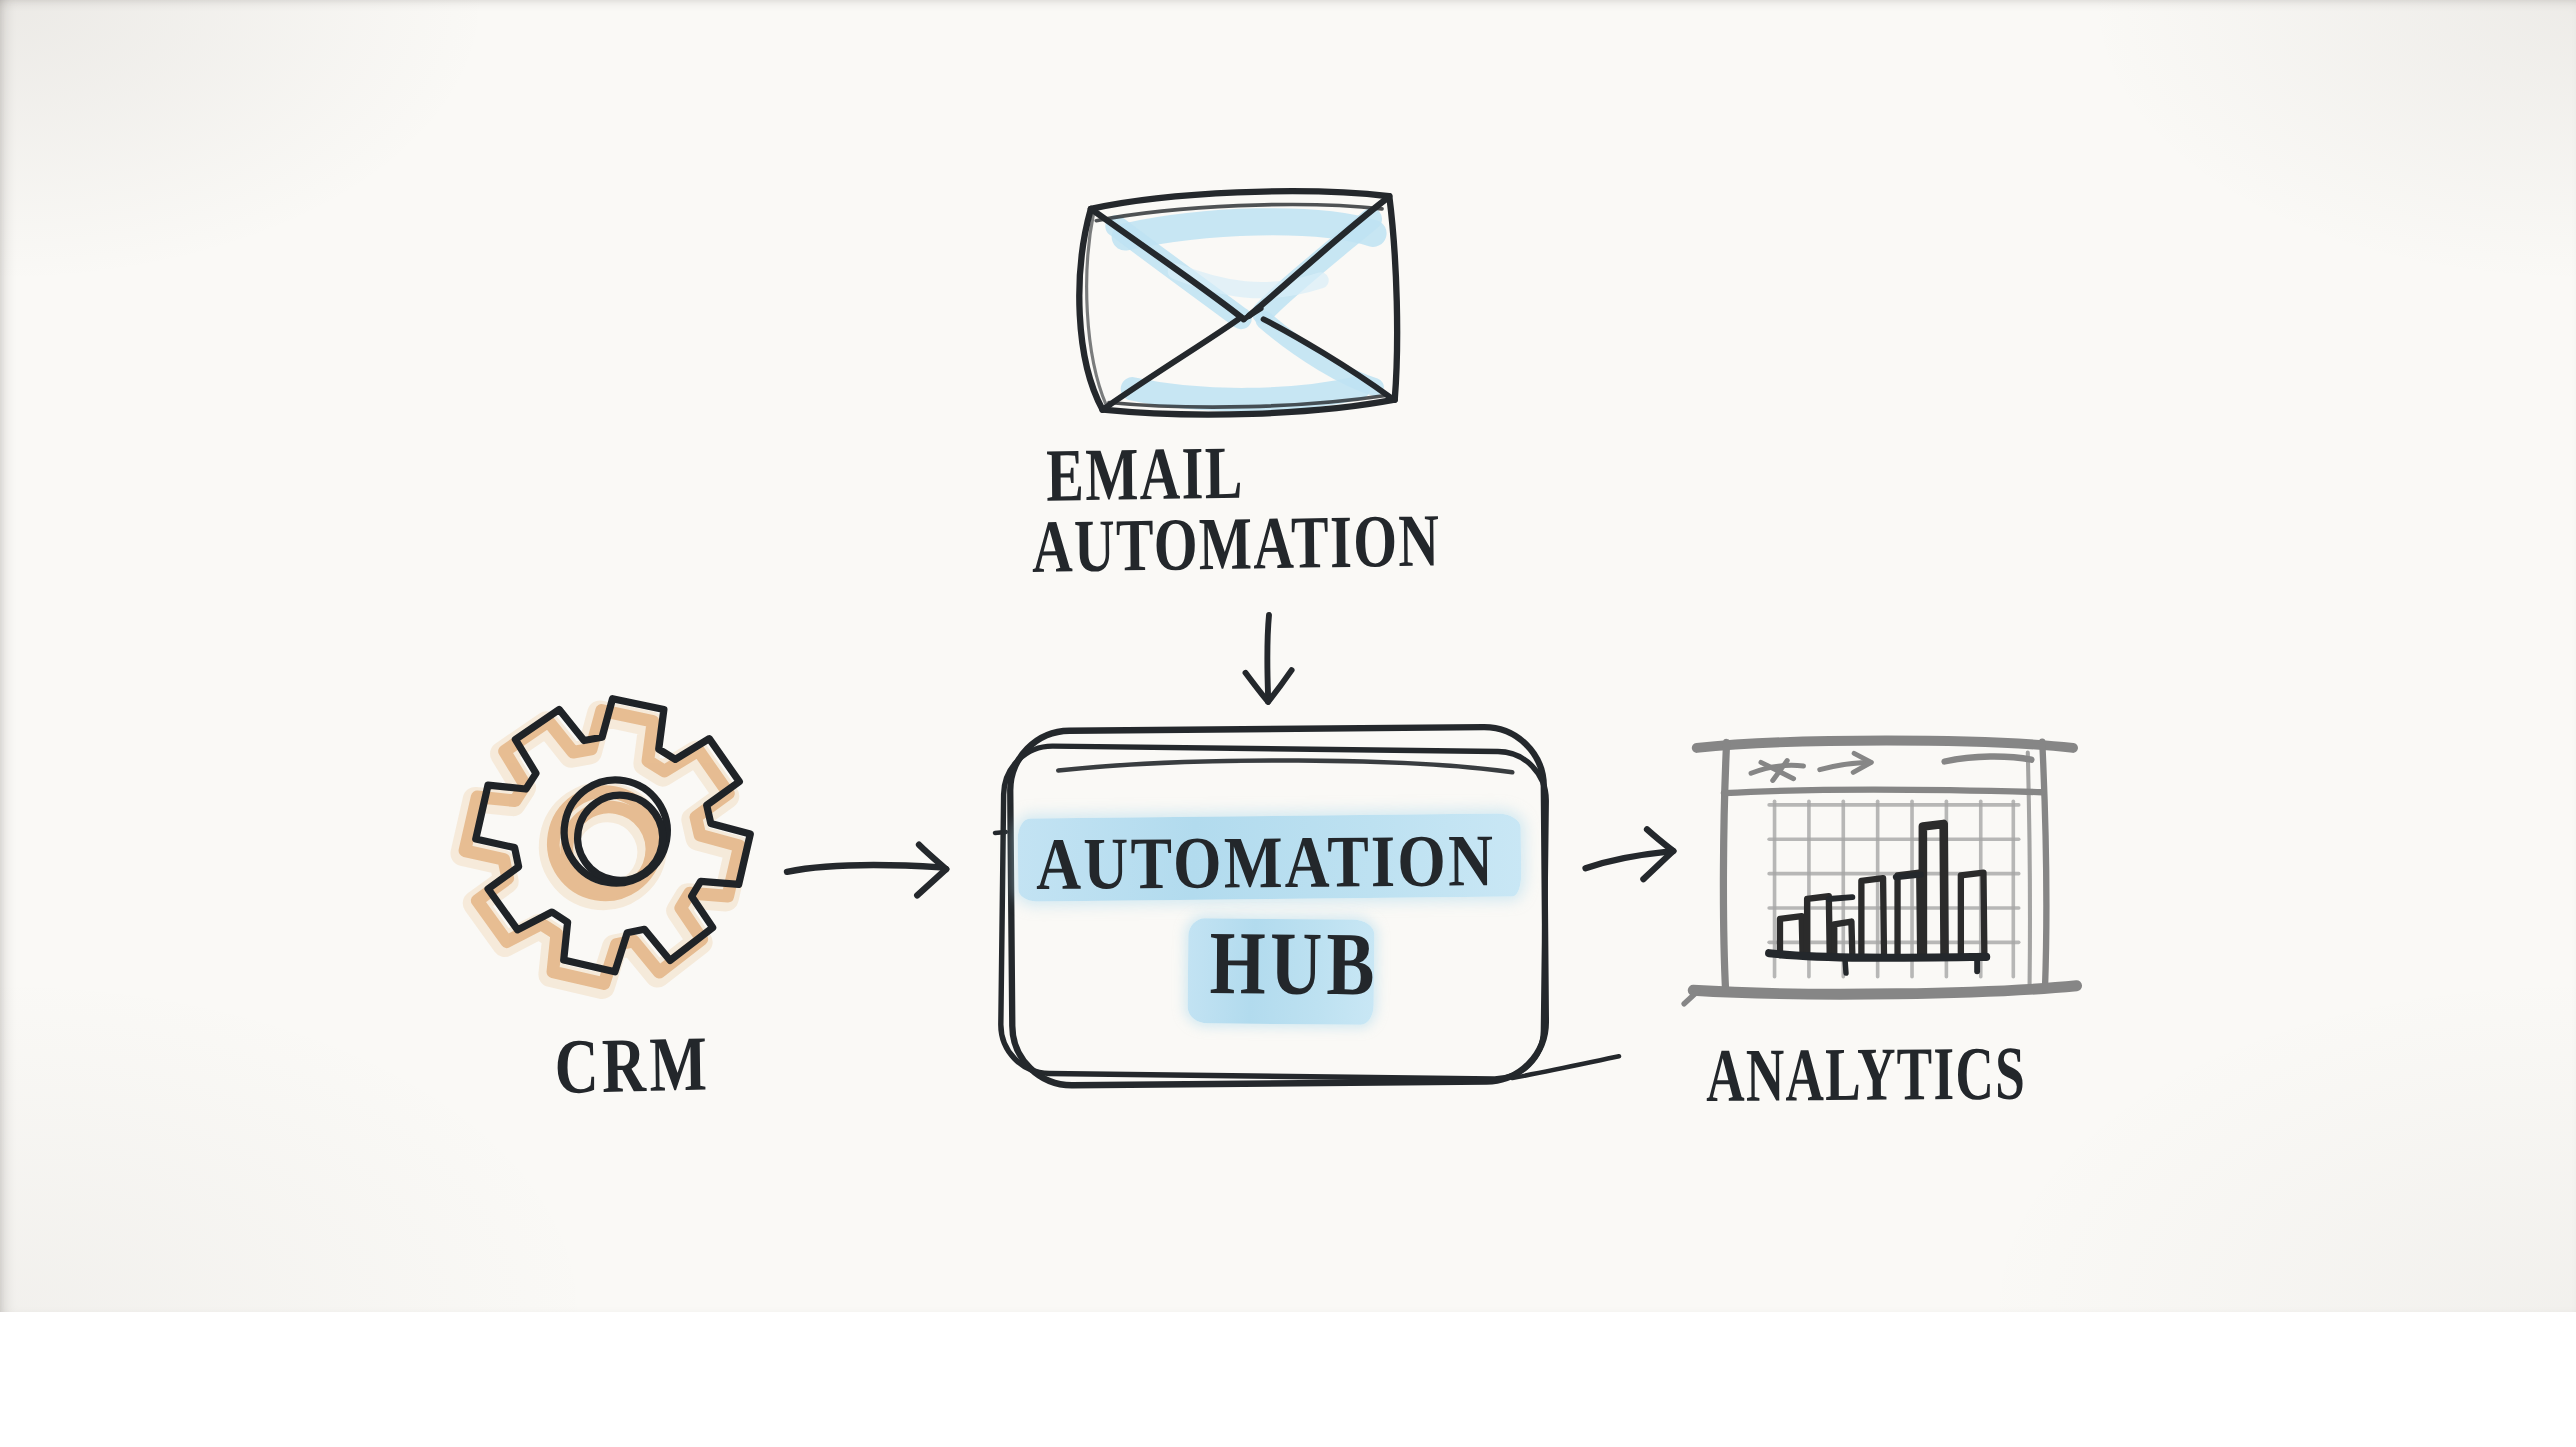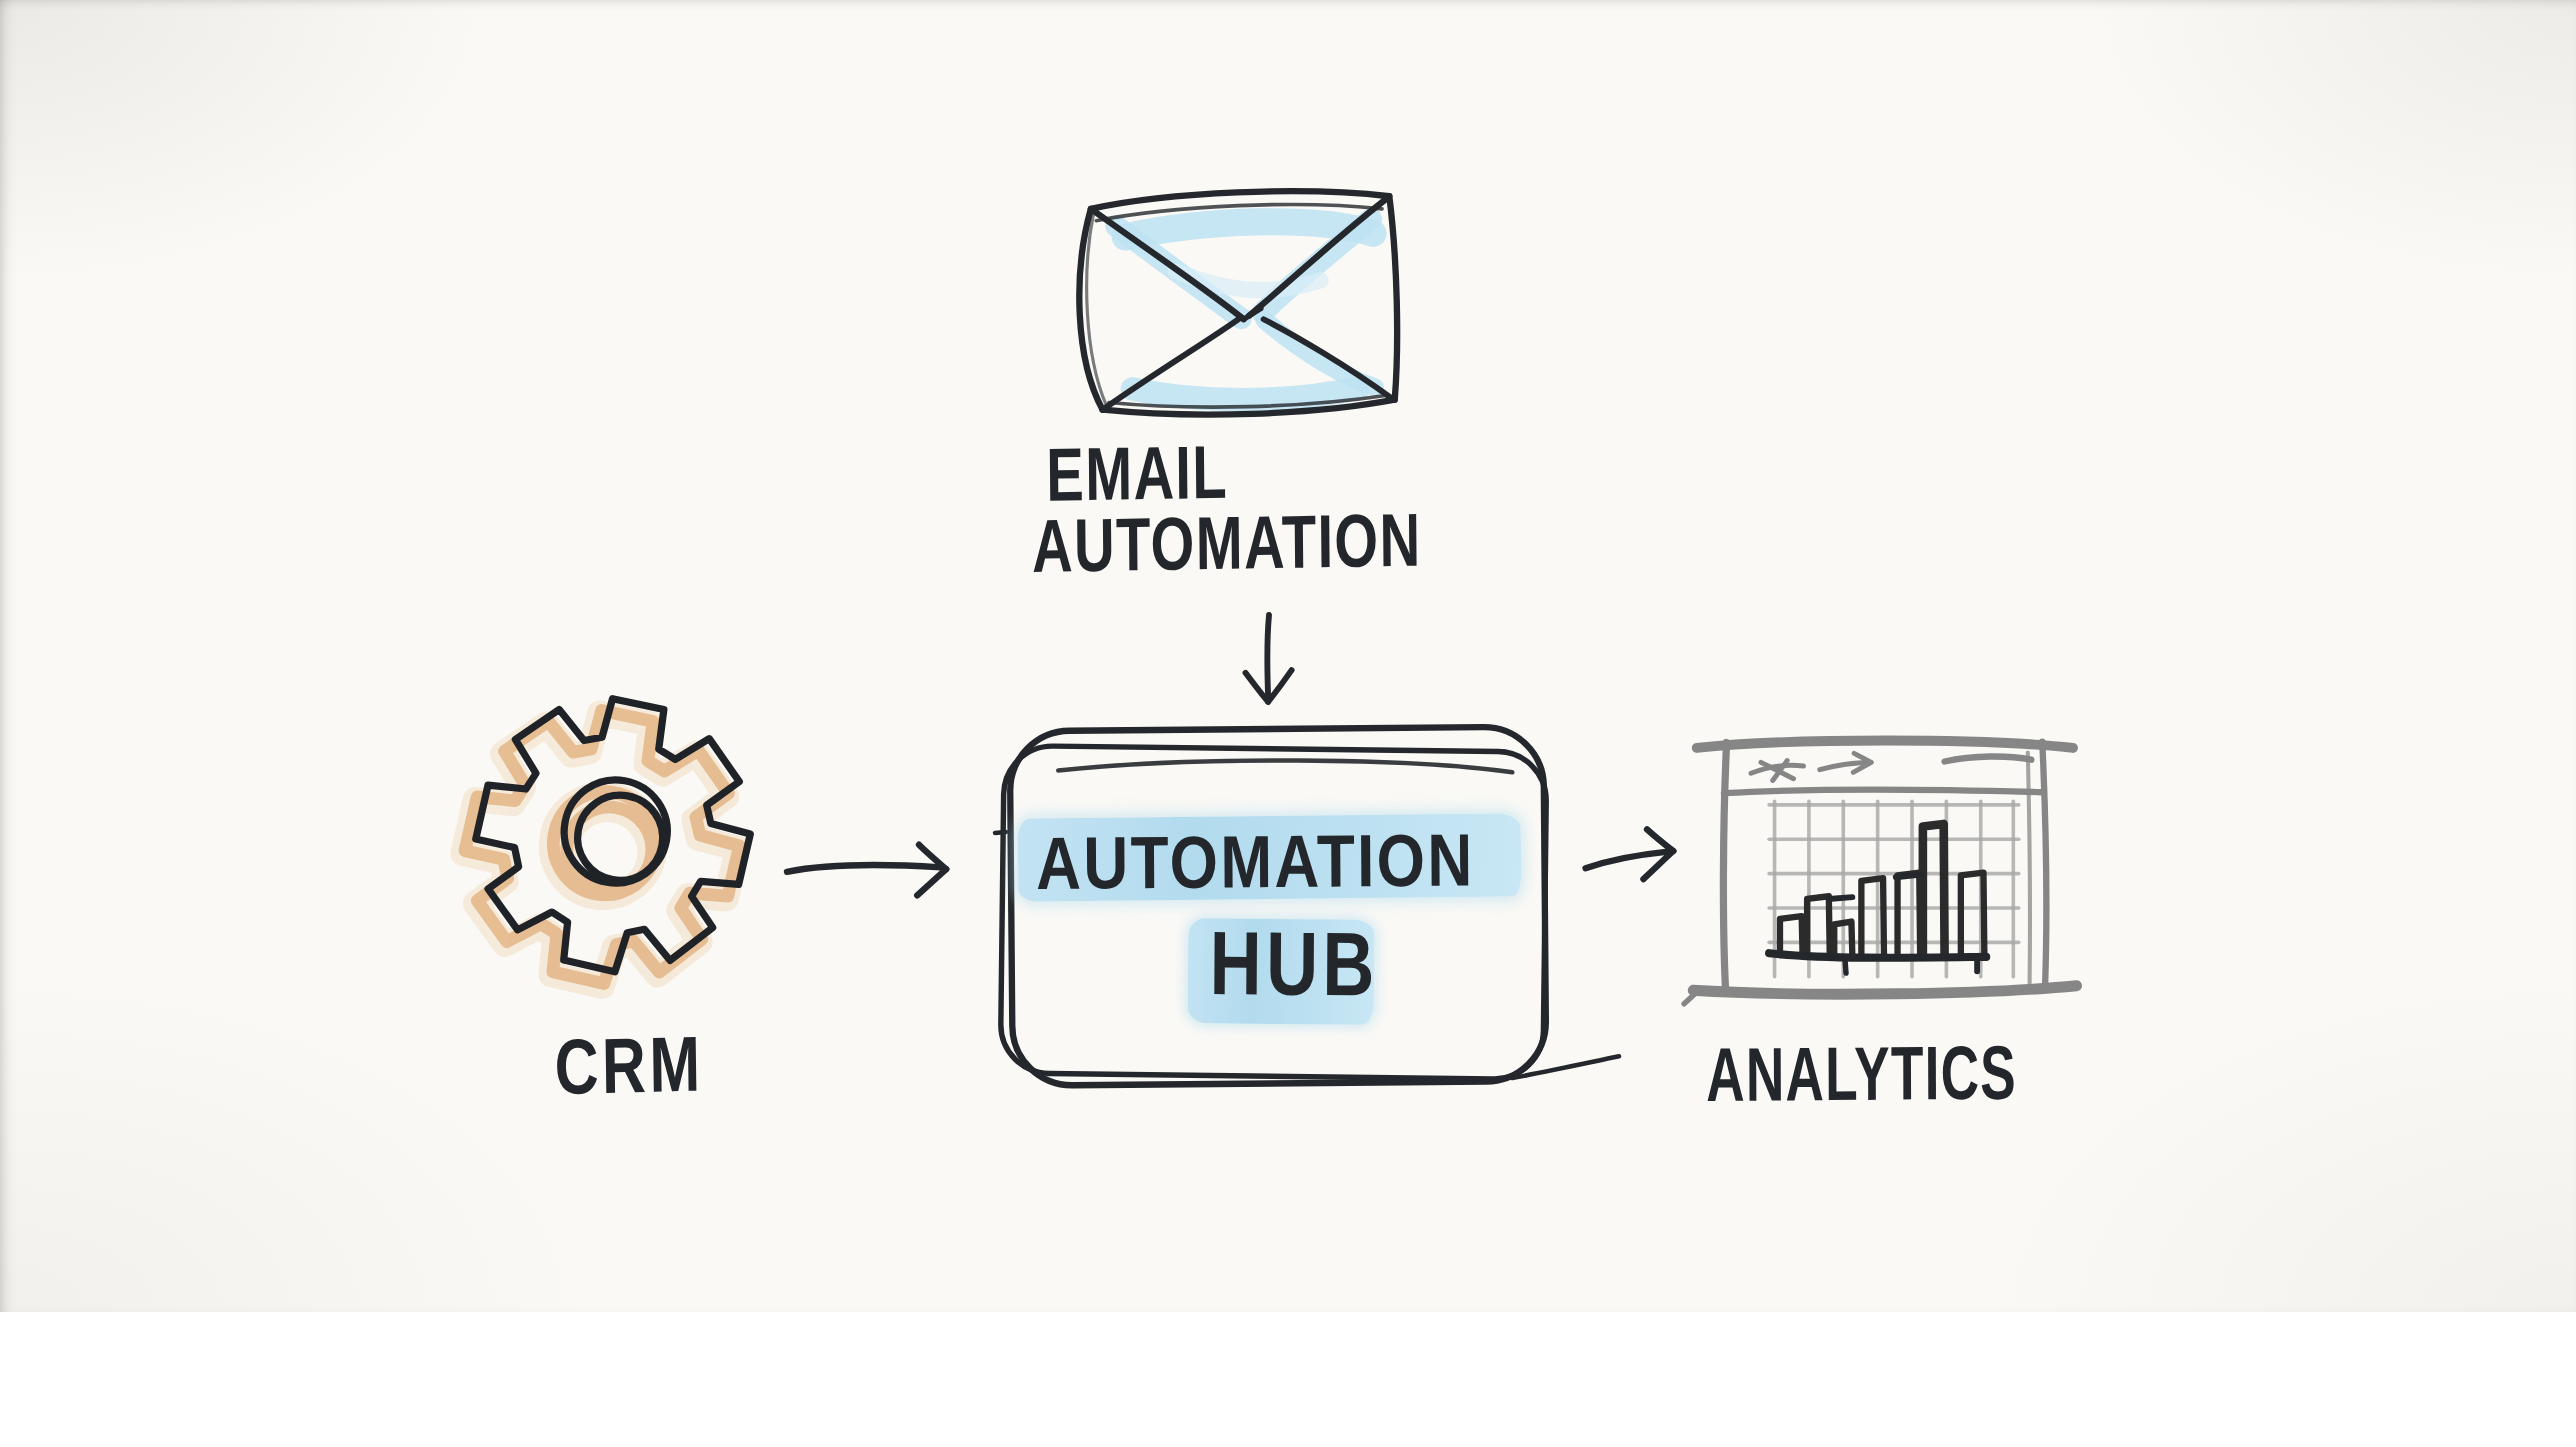--- a/index.html
+++ b/index.html
@@ -6,21 +6,21 @@
   body{width:2576px;height:1447px;overflow:hidden;}
   .stage{
     position:relative;width:2576px;height:1312px;
     background:
       radial-gradient(814px 470px at 0% 0%, rgba(110,100,90,.10), transparent 60%),
       radial-gradient(814px 470px at 100% 0%, rgba(110,100,90,.09), transparent 60%),
       radial-gradient(995px 561px at 100% 100%, rgba(110,100,90,.06), transparent 60%),
       radial-gradient(995px 561px at 0% 100%, rgba(110,100,90,.06), transparent 60%),
       #faf9f6;
     box-shadow: inset 11px 0 14.5px -11px rgba(40,34,28,.28), inset 0 7.2px 12.7px -9px rgba(40,34,28,.22);
-    font-family:Liberation Sans, sans-serif;
+    font-family:Liberation Serif, serif;
   }
   svg{position:absolute;left:0;top:0;z-index:1;}
   .ink{stroke:#24282c;fill:none;stroke-linecap:round;stroke-linejoin:round;}
   .blue{stroke:#bfe2f3;fill:none;stroke-linecap:round;opacity:.88;}
   .blue-lt{stroke:#d9eef8;fill:none;stroke-linecap:round;opacity:.7;}
   .pencil{stroke:#868686;fill:none;stroke-linecap:round;stroke-linejoin:round;}
   .pencil-lt{stroke:#a6a6a6;fill:none;stroke-linecap:round;opacity:.8;}
   .tan-soft{stroke:#eed2ad;fill:none;stroke-width:28;opacity:.38;stroke-linejoin:round;}
   .tan{stroke:#e5b98c;fill:none;stroke-width:14;opacity:.92;stroke-linejoin:round;}
   .gear-ink{stroke:#1f2327;fill:none;stroke-width:8;stroke-linejoin:round;stroke-linecap:round;}

